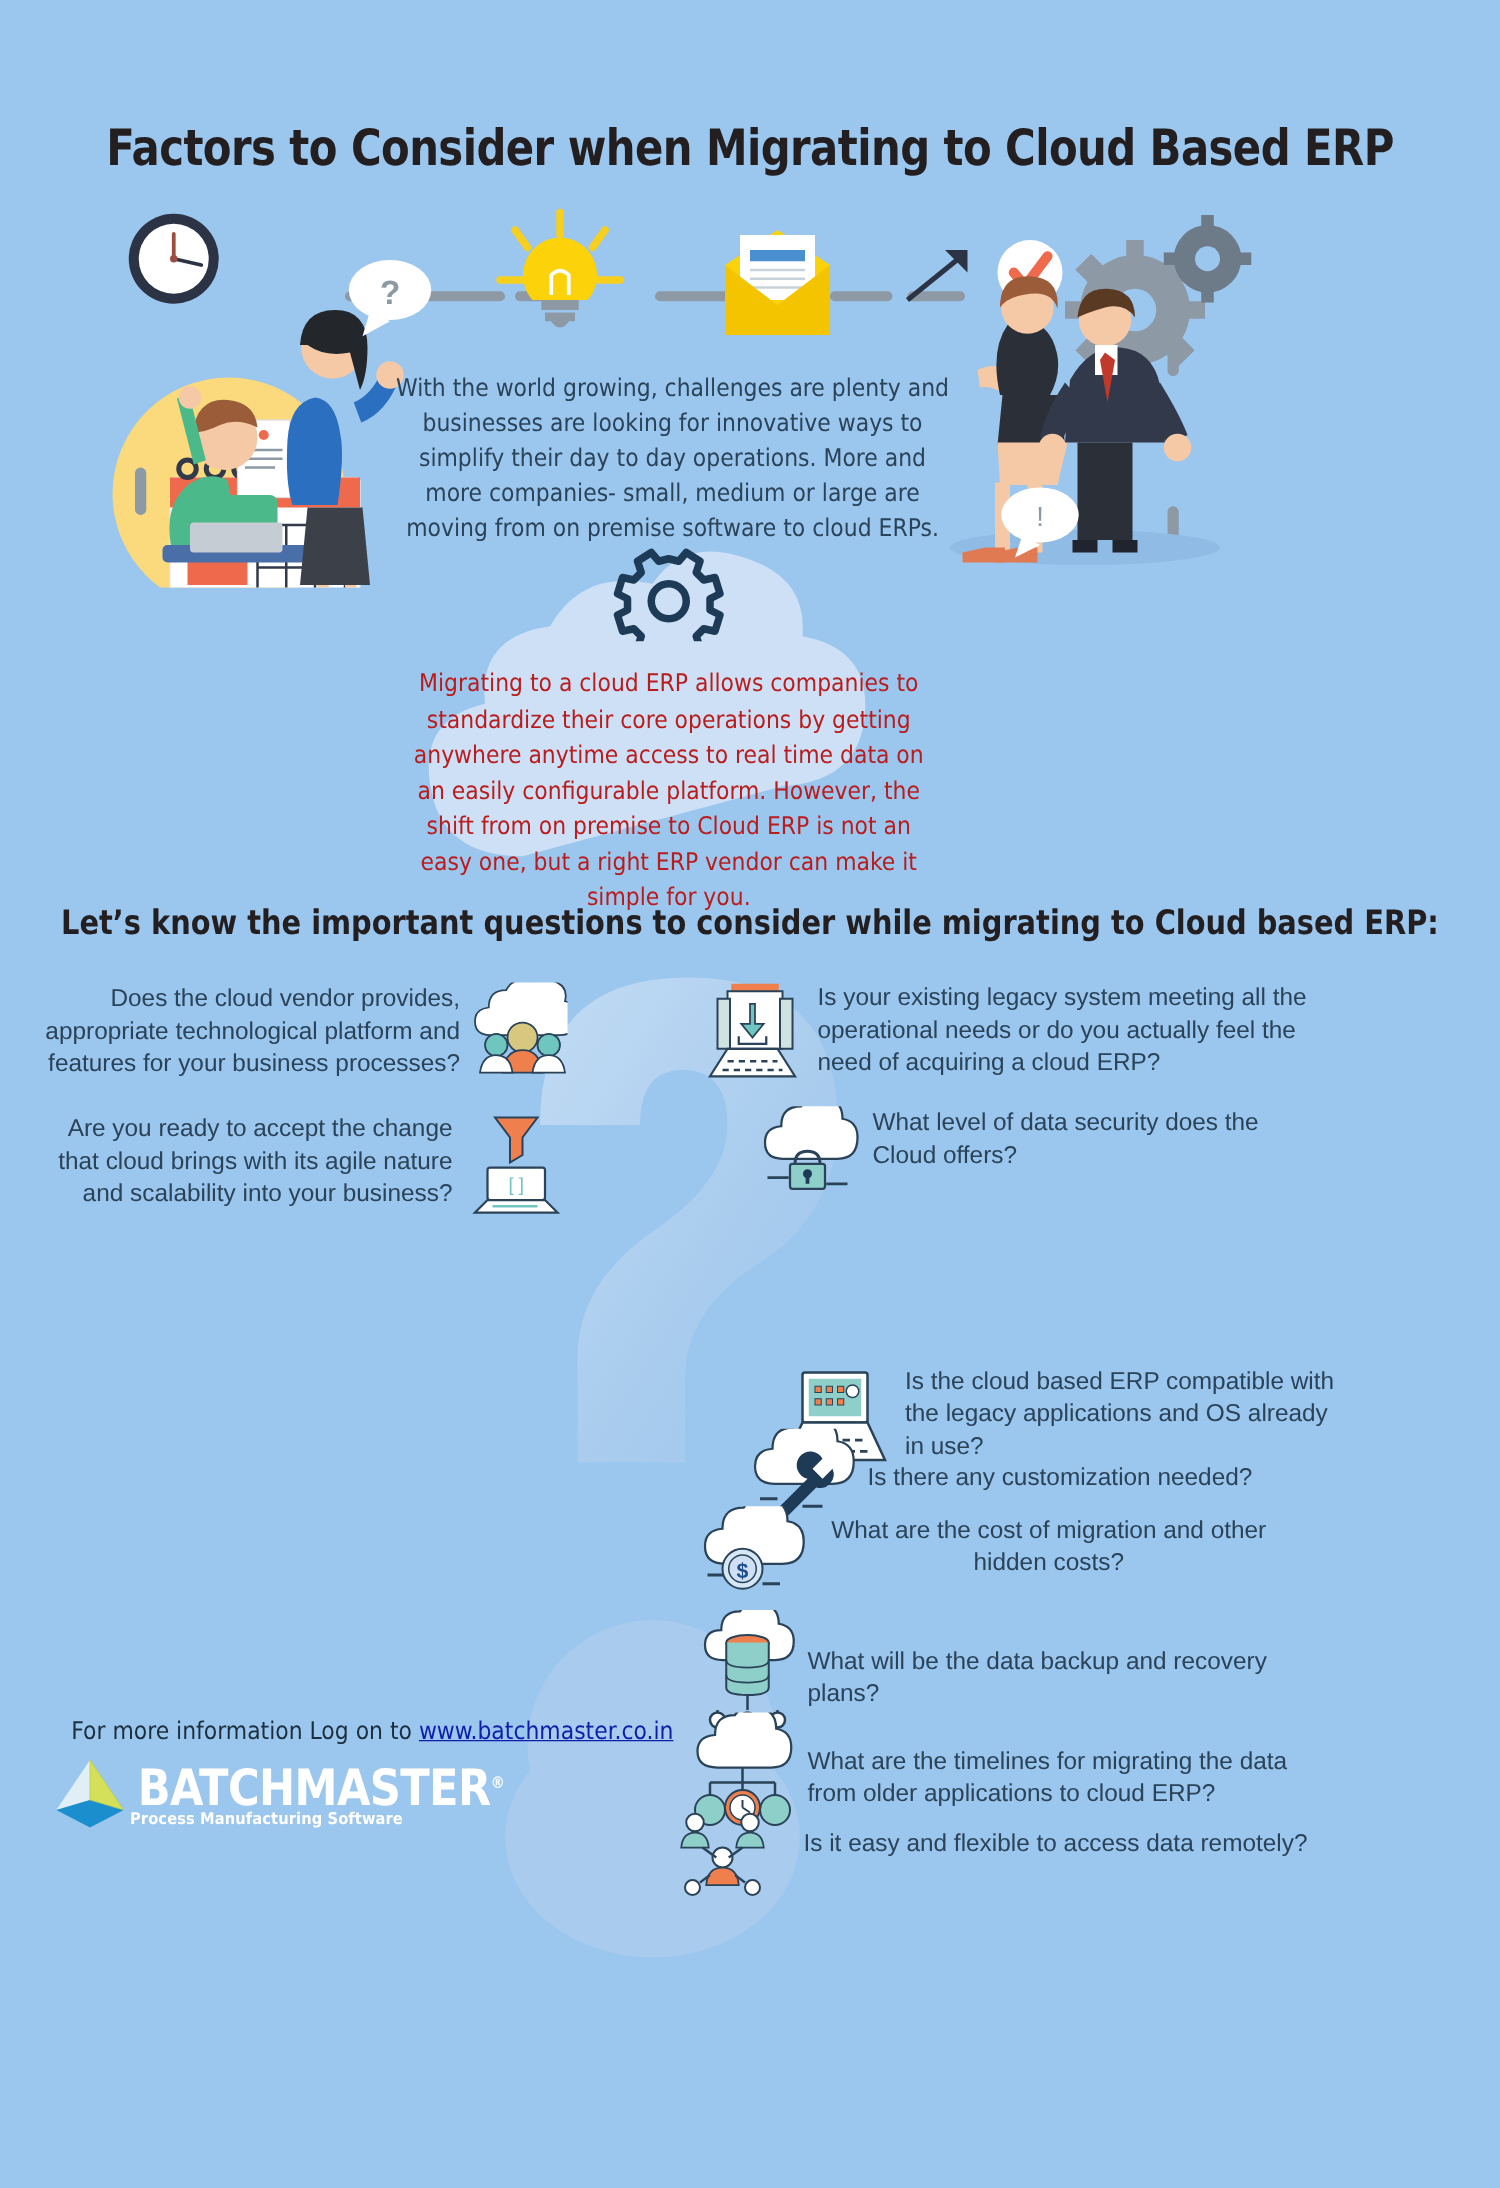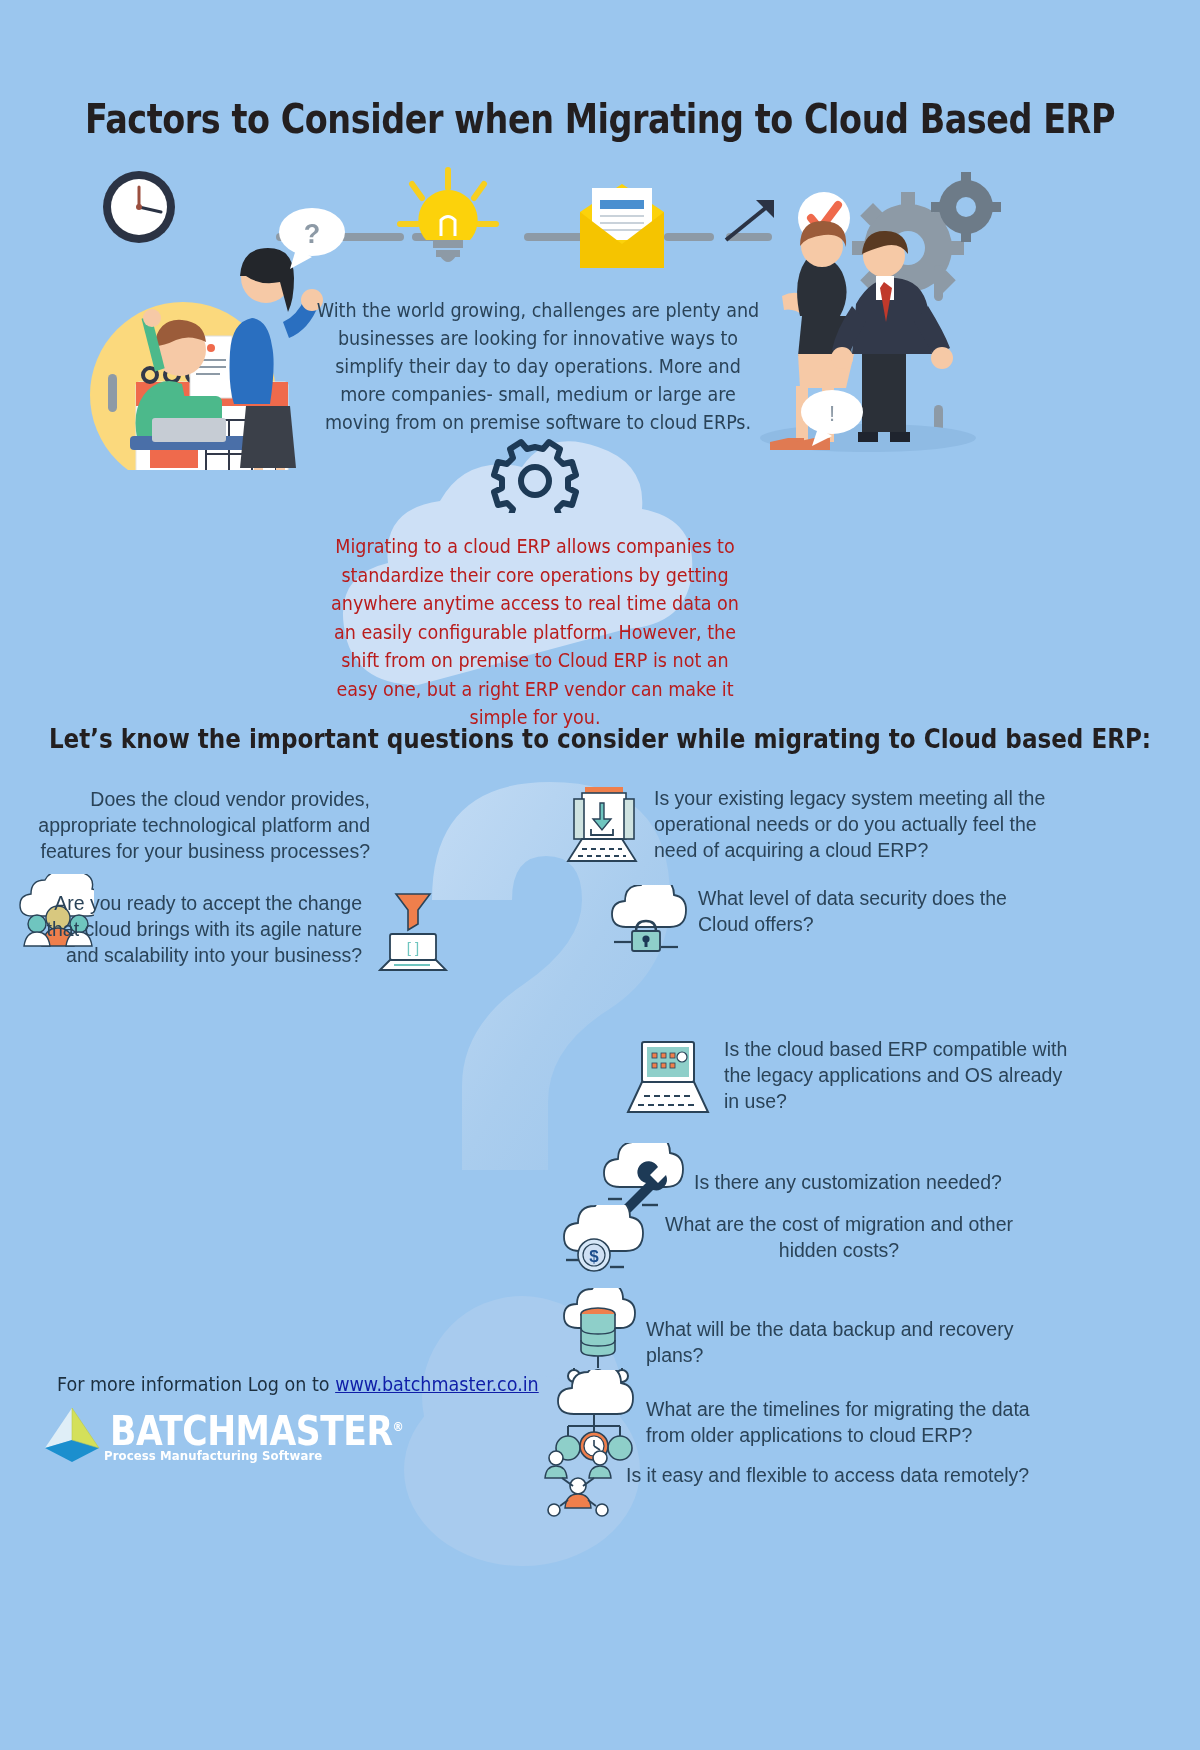--- a/index.html
+++ b/index.html
@@ -316,21 +316,21 @@
              l-86 0
              l0 -84
              q0 -60 62 -102
              q58 -40 58 -84
              q0 -44 -36 -44
              q-34 0 -34 44 z" fill="url(#qmg)"></path>
     <circle cx="202" cy="626" r="100" fill="#a8cbee"></circle>
     <ellipse cx="202" cy="700" rx="118" ry="96" fill="#a8cbee"></ellipse>
   </svg>
 
-  <div class="qitem left" style="left:18px; top:786px; width:436px; justify-content:center;flex-direction:column;">
+  <div class="qitem left" style="left:18px; top:786px; width:436px; justify-content:center;">
     <div class="qtext" style="width:352px;">Does the cloud vendor provides, appropriate technological platform and features for your business processes?</div>
     <svg class="icon" width="76" height="76" viewBox="0 0 76 76">
       <path d="M14 42 q-12 0 -12 -11 q0 -10 11 -11 q0 -14 14 -14 q6 -11 18 -7 q10 -10 20 0 q12 4 9 16 q10 2 10 12 q0 15 -14 15 z" fill="#ffffff" stroke="#2a4358" stroke-width="1.4"></path>
       <circle cx="40" cy="44" r="12" fill="#d8c87f" stroke="#2a4358" stroke-width="1.4"></circle>
       <path d="M24 72 q2 -18 16 -18 q14 0 16 18 z" fill="#ef7f4c" stroke="#2a4358" stroke-width="1.4"></path>
       <circle cx="19" cy="50" r="9" fill="#6fc5bf" stroke="#2a4358" stroke-width="1.4"></circle>
       <path d="M6 72 q2 -14 13 -14 q11 0 13 14 z" fill="#ffffff" stroke="#2a4358" stroke-width="1.4"></path>
       <circle cx="61" cy="50" r="9" fill="#6fc5bf" stroke="#2a4358" stroke-width="1.4"></circle>
       <path d="M48 72 q2 -14 13 -14 q11 0 13 14 z" fill="#ffffff" stroke="#2a4358" stroke-width="1.4"></path>
     </svg>
@@ -375,21 +375,21 @@
       <path d="M38 55 l0 7" stroke="#1d3a56" stroke-width="3"></path>
       <g stroke="#2a4358" stroke-width="2.2">
         <line x1="6" y1="57" x2="23" y2="57"></line>
         <line x1="53" y1="62" x2="70" y2="62"></line>
       </g>
     </svg>
     <div class="qtext" style="width:350px;">What level of data security does the Cloud offers?</div>
   </div>
 
 
-  <div class="qitem" style="left:622px; top:1036px; width:450px;">
+  <div class="qitem" style="left:622px; top:1092px; width:450px;">
     <svg class="icon" width="92" height="82" viewBox="0 0 92 82">
       <rect x="20" y="6" width="52" height="40" rx="2" fill="#ffffff" stroke="#2a4358" stroke-width="2"></rect>
       <rect x="25" y="11" width="42" height="30" fill="#8ecfc9"></rect>
       <g fill="#ef7f4c" stroke="#2a4358" stroke-width="0.8">
         <rect x="30" y="17" width="5" height="5"></rect>
         <rect x="39" y="17" width="5" height="5"></rect>
         <rect x="48" y="17" width="5" height="5"></rect>
         <rect x="30" y="27" width="5" height="5"></rect>
         <rect x="39" y="27" width="5" height="5"></rect>
         <rect x="48" y="27" width="5" height="5"></rect>
@@ -483,21 +483,21 @@
         <line x1="22" y1="30" x2="33" y2="38"></line>
         <line x1="54" y1="30" x2="43" y2="38"></line>
       </g>
       <circle cx="14" cy="62" r="6" fill="#ffffff" stroke="#2a4358" stroke-width="1.6"></circle>
       <circle cx="62" cy="62" r="6" fill="#ffffff" stroke="#2a4358" stroke-width="1.6"></circle>
       <g stroke="#2a4358" stroke-width="1.8" fill="none">
         <line x1="20" y1="58" x2="28" y2="52"></line>
         <line x1="56" y1="58" x2="48" y2="52"></line>
       </g>
     </svg>
-    <div class="qtext" style="width:420px; padding-top:14px;">Is it easy and flexible to access data remotely?</div>
+    <div class="qtext" style="width:420px; padding-top:14px;text-align:right;">Is it easy and flexible to access data remotely?</div>
   </div>
 
   <div class="footer-line">
     <span>For more information Log on to </span><a href="#">www.batchmaster.co.in</a>
   </div>
 
   <div class="logo">
     <svg width="62" height="62" viewBox="0 0 62 62">
       <path d="M31 4 L58 44 L31 36 Z" fill="#d4e05a"></path>
       <path d="M31 4 L4 44 L31 36 Z" fill="#dfeef7"></path>

